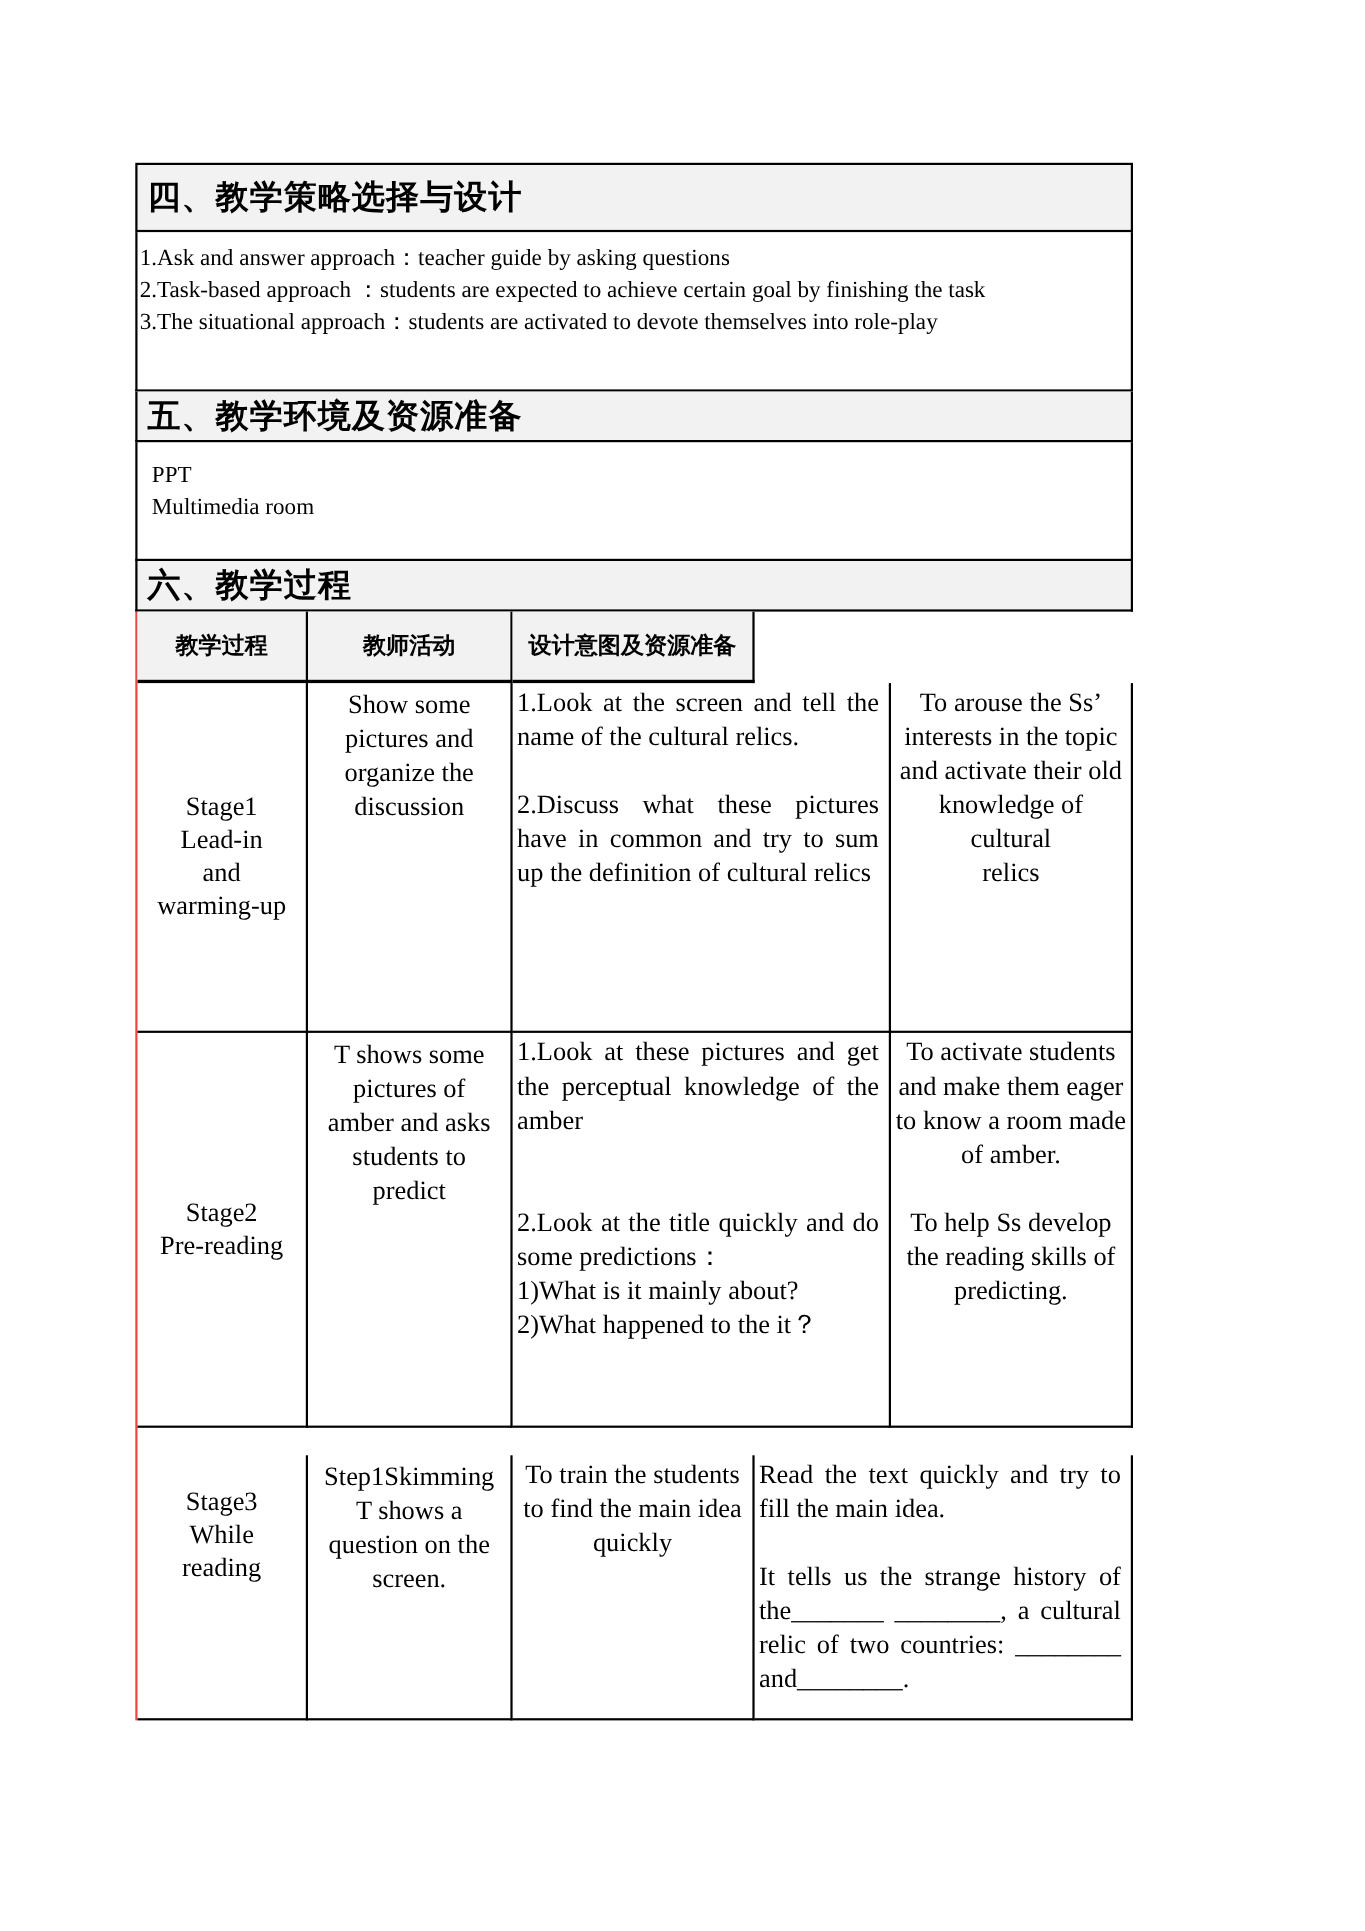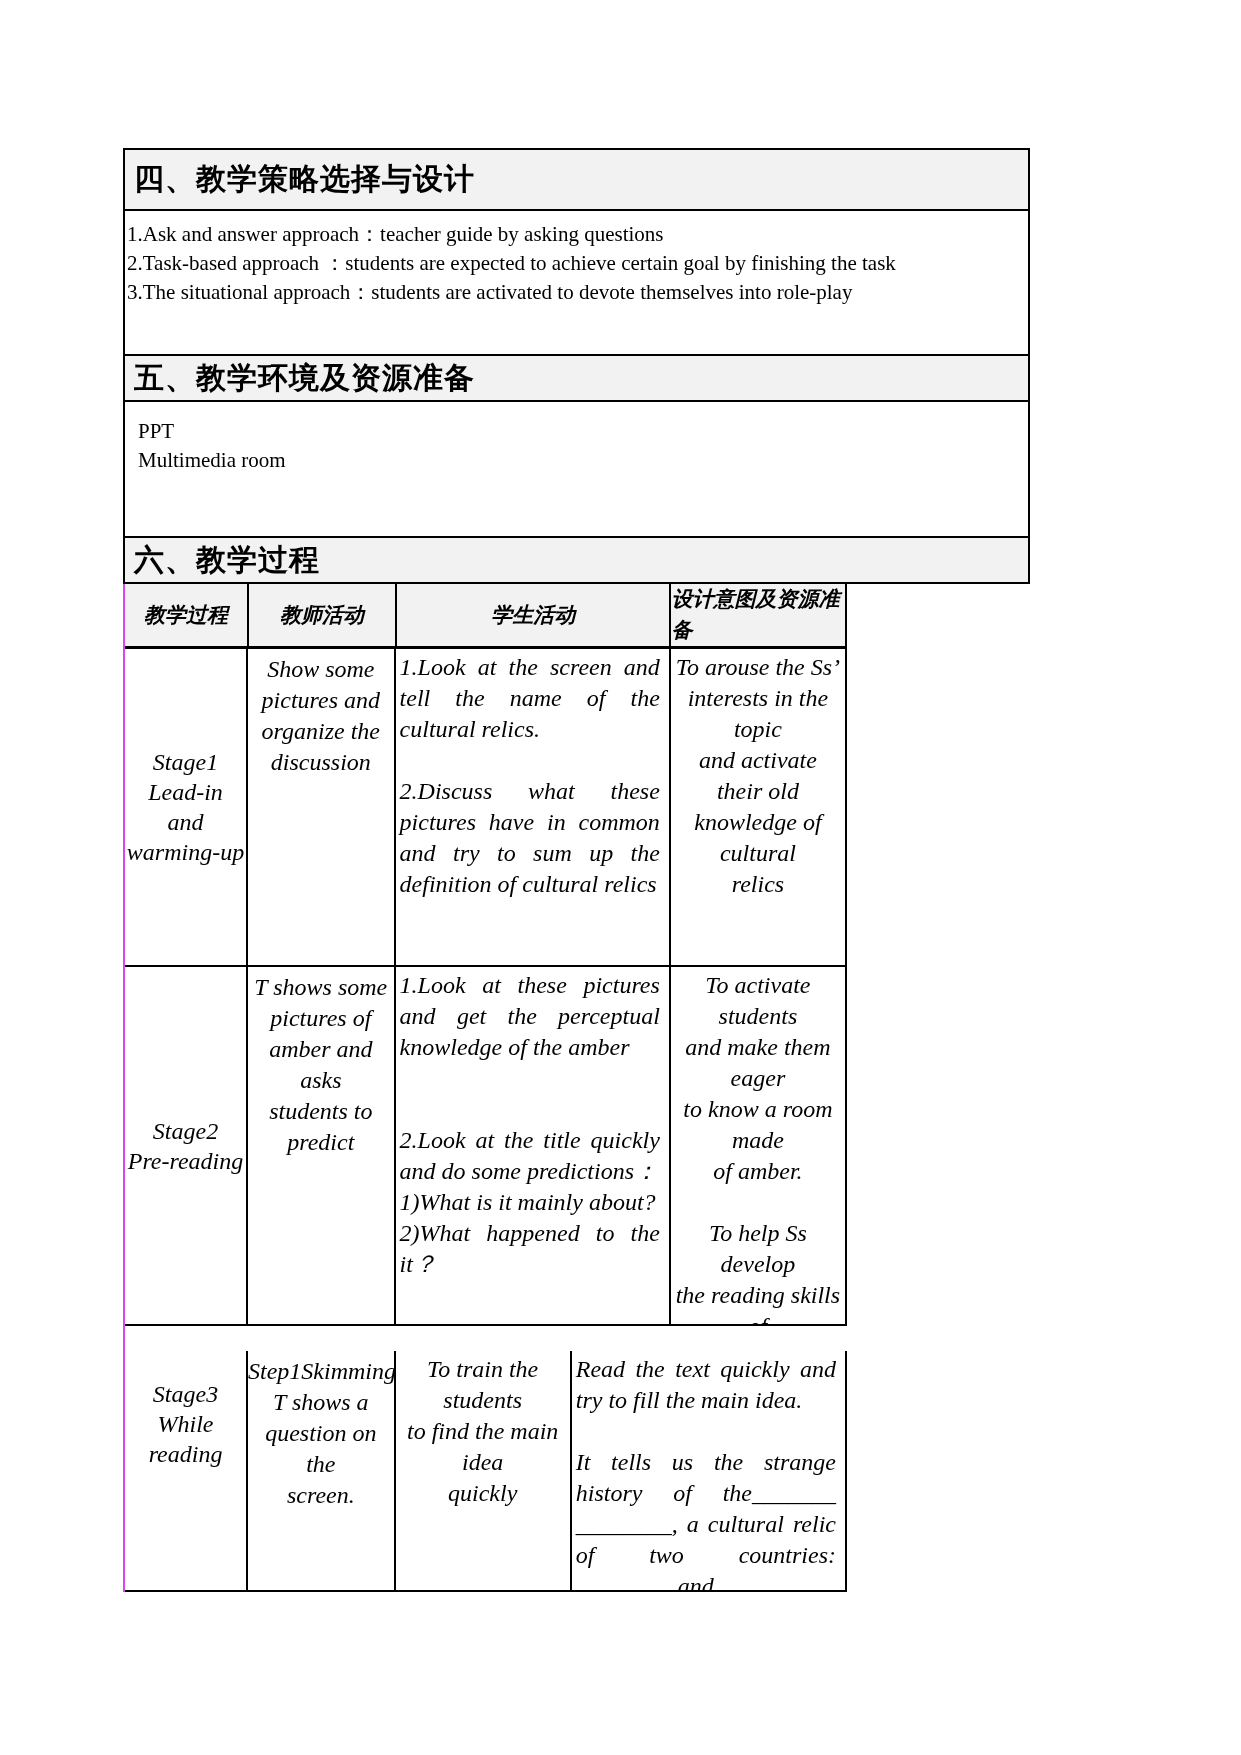--- a/index.html
+++ b/index.html
@@ -40,27 +40,26 @@
 
   
   .sec-body {
     width: 907px;
     border: 2px solid #000;
     border-top: none;
     font-size: 21px;
     line-height: 29px;
   }
   .sec-body.strategy { height: 145px; padding: 9px 6px 0 2px; }
-  .sec-body.resources { height: 136px; padding: 15px 6px 0 13px; }
+  .sec-body.resources { height: 108px; padding: 15px 6px 0 13px; }
 
   
   .tbl {
-    width: 724px;
-    border-left: 2px solid #d946ef;
-    font-style: italic;
+    width: 907px;
+    border-left: 2px solid #ef4444;
   }
   .trow { display: flex; }
   .cell {
     border-right: 2px solid #000;
     border-bottom: 2px solid #000;
     font-size: 24px;
     line-height: 31px;
     overflow: hidden;
   }
   .c1 { width: 155px; }
@@ -133,21 +132,20 @@
 
   <div class="band later">
     <span>六、教学过程</span>
   </div>
 
   <div class="tbl">
 
     <div class="trow thead">
       <div class="cell c1">教学过程</div>
       <div class="cell c2">教师活动</div>
-      <div class="cell c3">学生活动</div>
       <div class="cell c4">设计意图及资源准备</div>
     </div>
 
     <div class="trow r1">
       <div class="cell c1 c-stage prewrap">Stage1
 Lead-in
 and
 warming-up</div>
       <div class="cell c2 c-teacher prewrap">Show some
 pictures and

